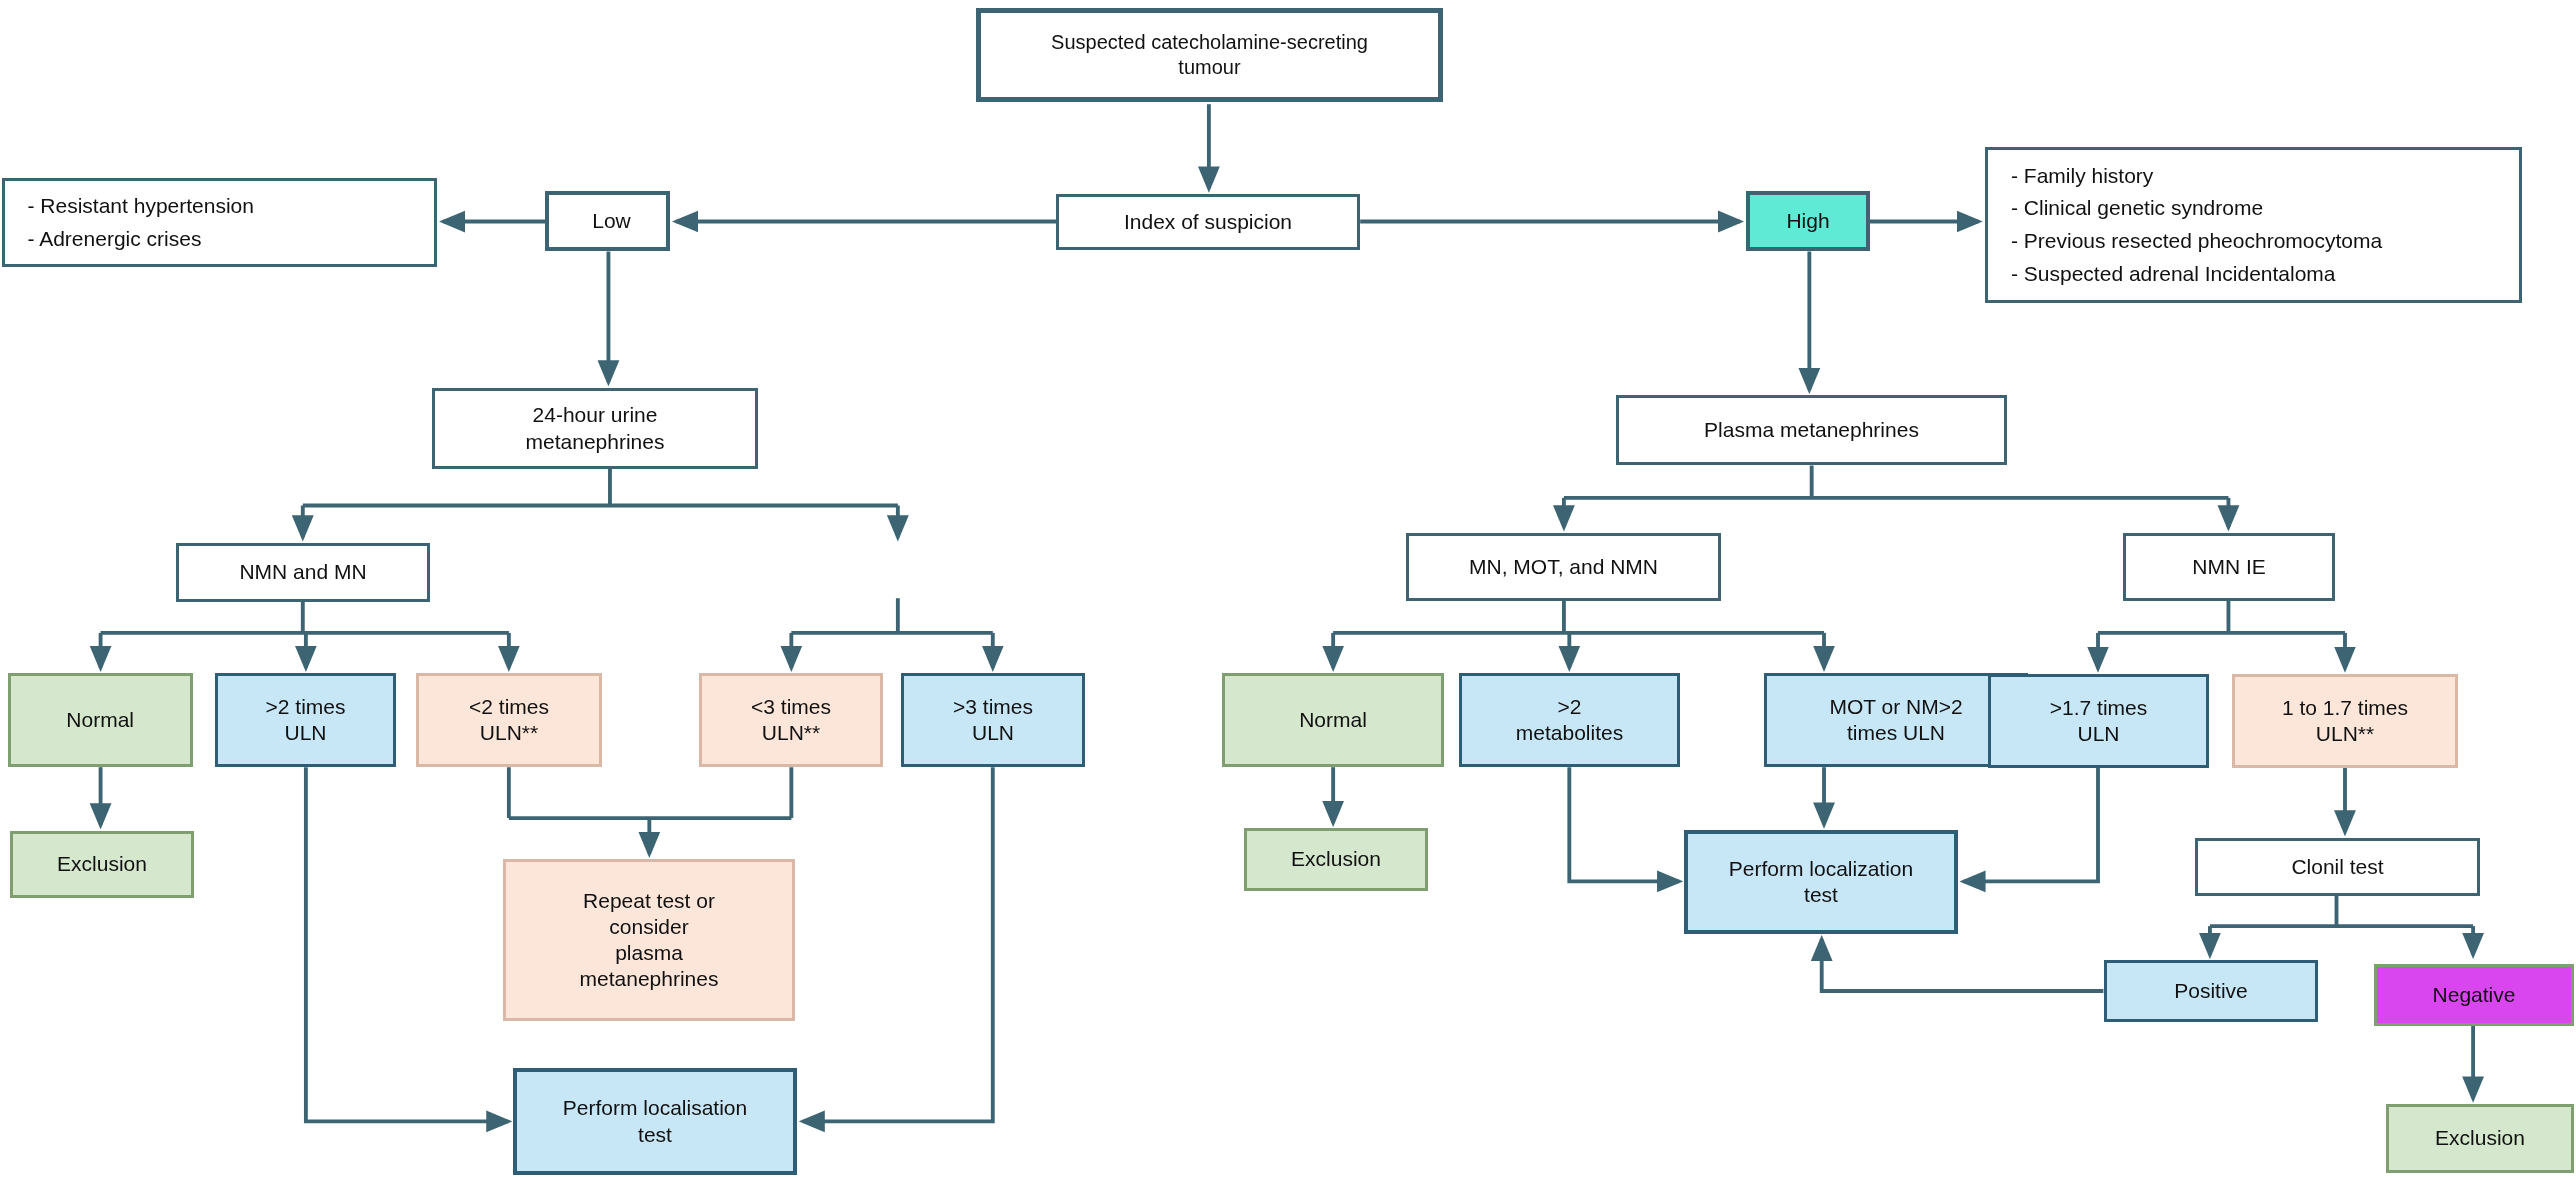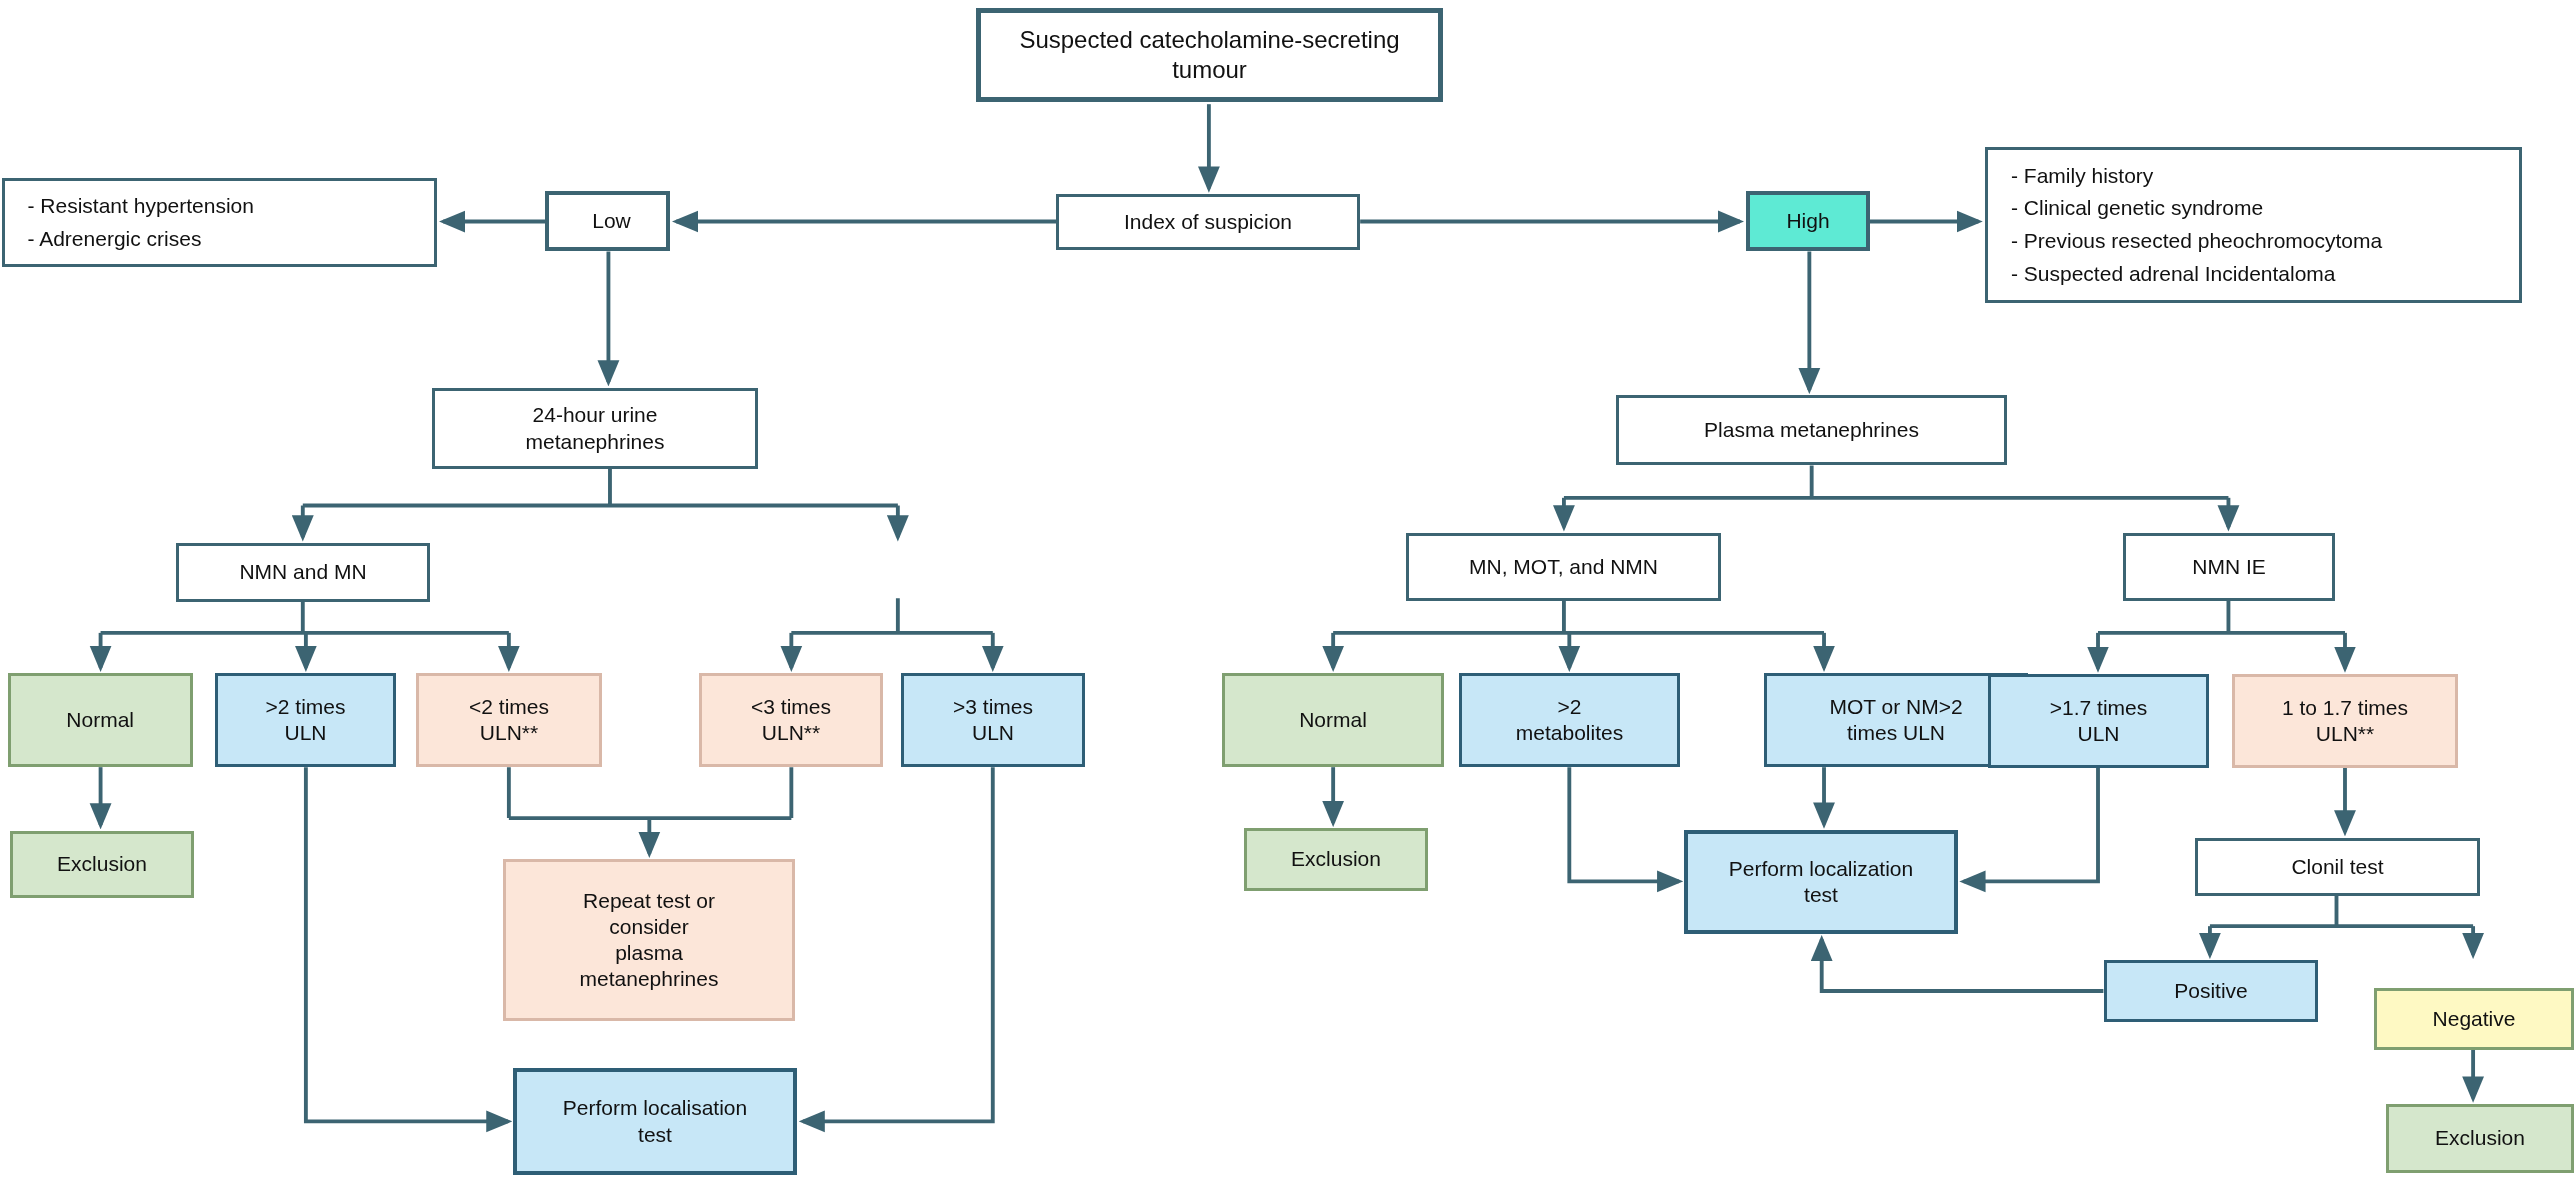--- a/index.html
+++ b/index.html
@@ -75,21 +75,21 @@
       <path marker-end="url(#arw)" d="M2363,994 L2363,1068"></path>
       <path marker-end="url(#arw)" d="M2718,995 L2718,1142 L2544,1142"></path>
       <path marker-end="url(#arw)" d="M3038,995 L3038,1078"></path>
       <path marker-end="url(#arw)" d="M2863,1200 L2863,1237"></path>
       <path marker-end="url(#arw)" d="M3204,1200 L3204,1237"></path>
       <path marker-end="url(#arw)" d="M2725,1284 L2360,1284 L2360,1217"></path>
       <path marker-end="url(#arw)" d="M3204,1324 L3204,1423"></path>
     </g>
   </svg>
 
-  <div class="node b7" style="left: 976px; top: 7.7px; width: 467px; height: 94px; font-size: 24px; background: rgb(255, 255, 255); border-color: rgb(60, 100, 114);">Suspected catecholamine-secreting
+  <div class="node b7" style="left: 976px; top: 7.7px; width: 467px; height: 94px; font-size: 20px; background: rgb(255, 255, 255); border-color: rgb(60, 100, 114);">Suspected catecholamine-secreting
 tumour</div>
   <div class="node" style="left: 1056px; top: 194px; width: 304px; height: 56px; background: rgb(255, 255, 255); border-color: rgb(60, 100, 114);">Index of suspicion</div>
   <div class="node b6" style="left: 545px; top: 191px; width: 125px; height: 60px; background: rgb(255, 255, 255); border-color: rgb(60, 100, 114); padding-left: 8px;">Low</div>
   <div class="node b6" style="left: 1746px; top: 191px; width: 124px; height: 60px; background: #5eead4; border-color: rgb(60, 100, 114);">High</div>
   <div class="node list" style="left: 1.5px; top: 178px; width: 435px; height: 89px; background: rgb(255, 255, 255); border-color: rgb(60, 100, 114);">- Resistant hypertension
 - Adrenergic crises</div>
   <div class="node list" style="left: 1985px; top: 147px; width: 537px; height: 156px; background: rgb(255, 255, 255); border-color: rgb(60, 100, 114);">- Family history
 - Clinical genetic syndrome
 - Previous resected pheochromocytoma
 - Suspected adrenal Incidentaloma</div>
@@ -124,17 +124,17 @@
   <div class="node" style="left: 1764px; top: 673px; width: 264px; height: 94px; background: rgb(199, 231, 247); border-color: rgb(46, 94, 118);">MOT or NM&gt;2
 times ULN</div>
   <div class="node" style="left: 1988px; top: 674px; width: 221px; height: 94px; background: rgb(199, 231, 247); border-color: rgb(46, 94, 118);">&gt;1.7 times
 ULN</div>
   <div class="node" style="left: 2232px; top: 674px; width: 226px; height: 94px; background: rgb(252, 230, 217); border-color: rgb(217, 184, 168);">1 to 1.7 times
 ULN**</div>
   <div class="node" style="left: 1244px; top: 828px; width: 184px; height: 63px; background: rgb(213, 231, 204); border-color: rgb(127, 159, 112);">Exclusion</div>
   <div class="node b6" style="left: 1684px; top: 830px; width: 274px; height: 104px; background: rgb(199, 231, 247); border-color: rgb(46, 94, 118);">Perform localization
 test</div>
   <div class="node b4" style="left: 2104px; top: 960px; width: 214px; height: 62px; background: rgb(199, 231, 247); border-color: rgb(46, 94, 118);">Positive</div>
-  <div class="node b4" style="left: 2374px; top: 988px; width: 200px; height: 62px; background: #fef9c3; border-color: rgb(127, 159, 112);">Negative</div>
+  <div class="node b4" style="left: 2374px; top: 964px; width: 200px; height: 62px; background: #d946ef; border-color: rgb(127, 159, 112);">Negative</div>
   <div class="node" style="left: 2386px; top: 1104px; width: 188px; height: 69px; background: rgb(213, 231, 204); border-color: rgb(127, 159, 112);">Exclusion</div>
 
 </div>
 
 
 </body></html>

